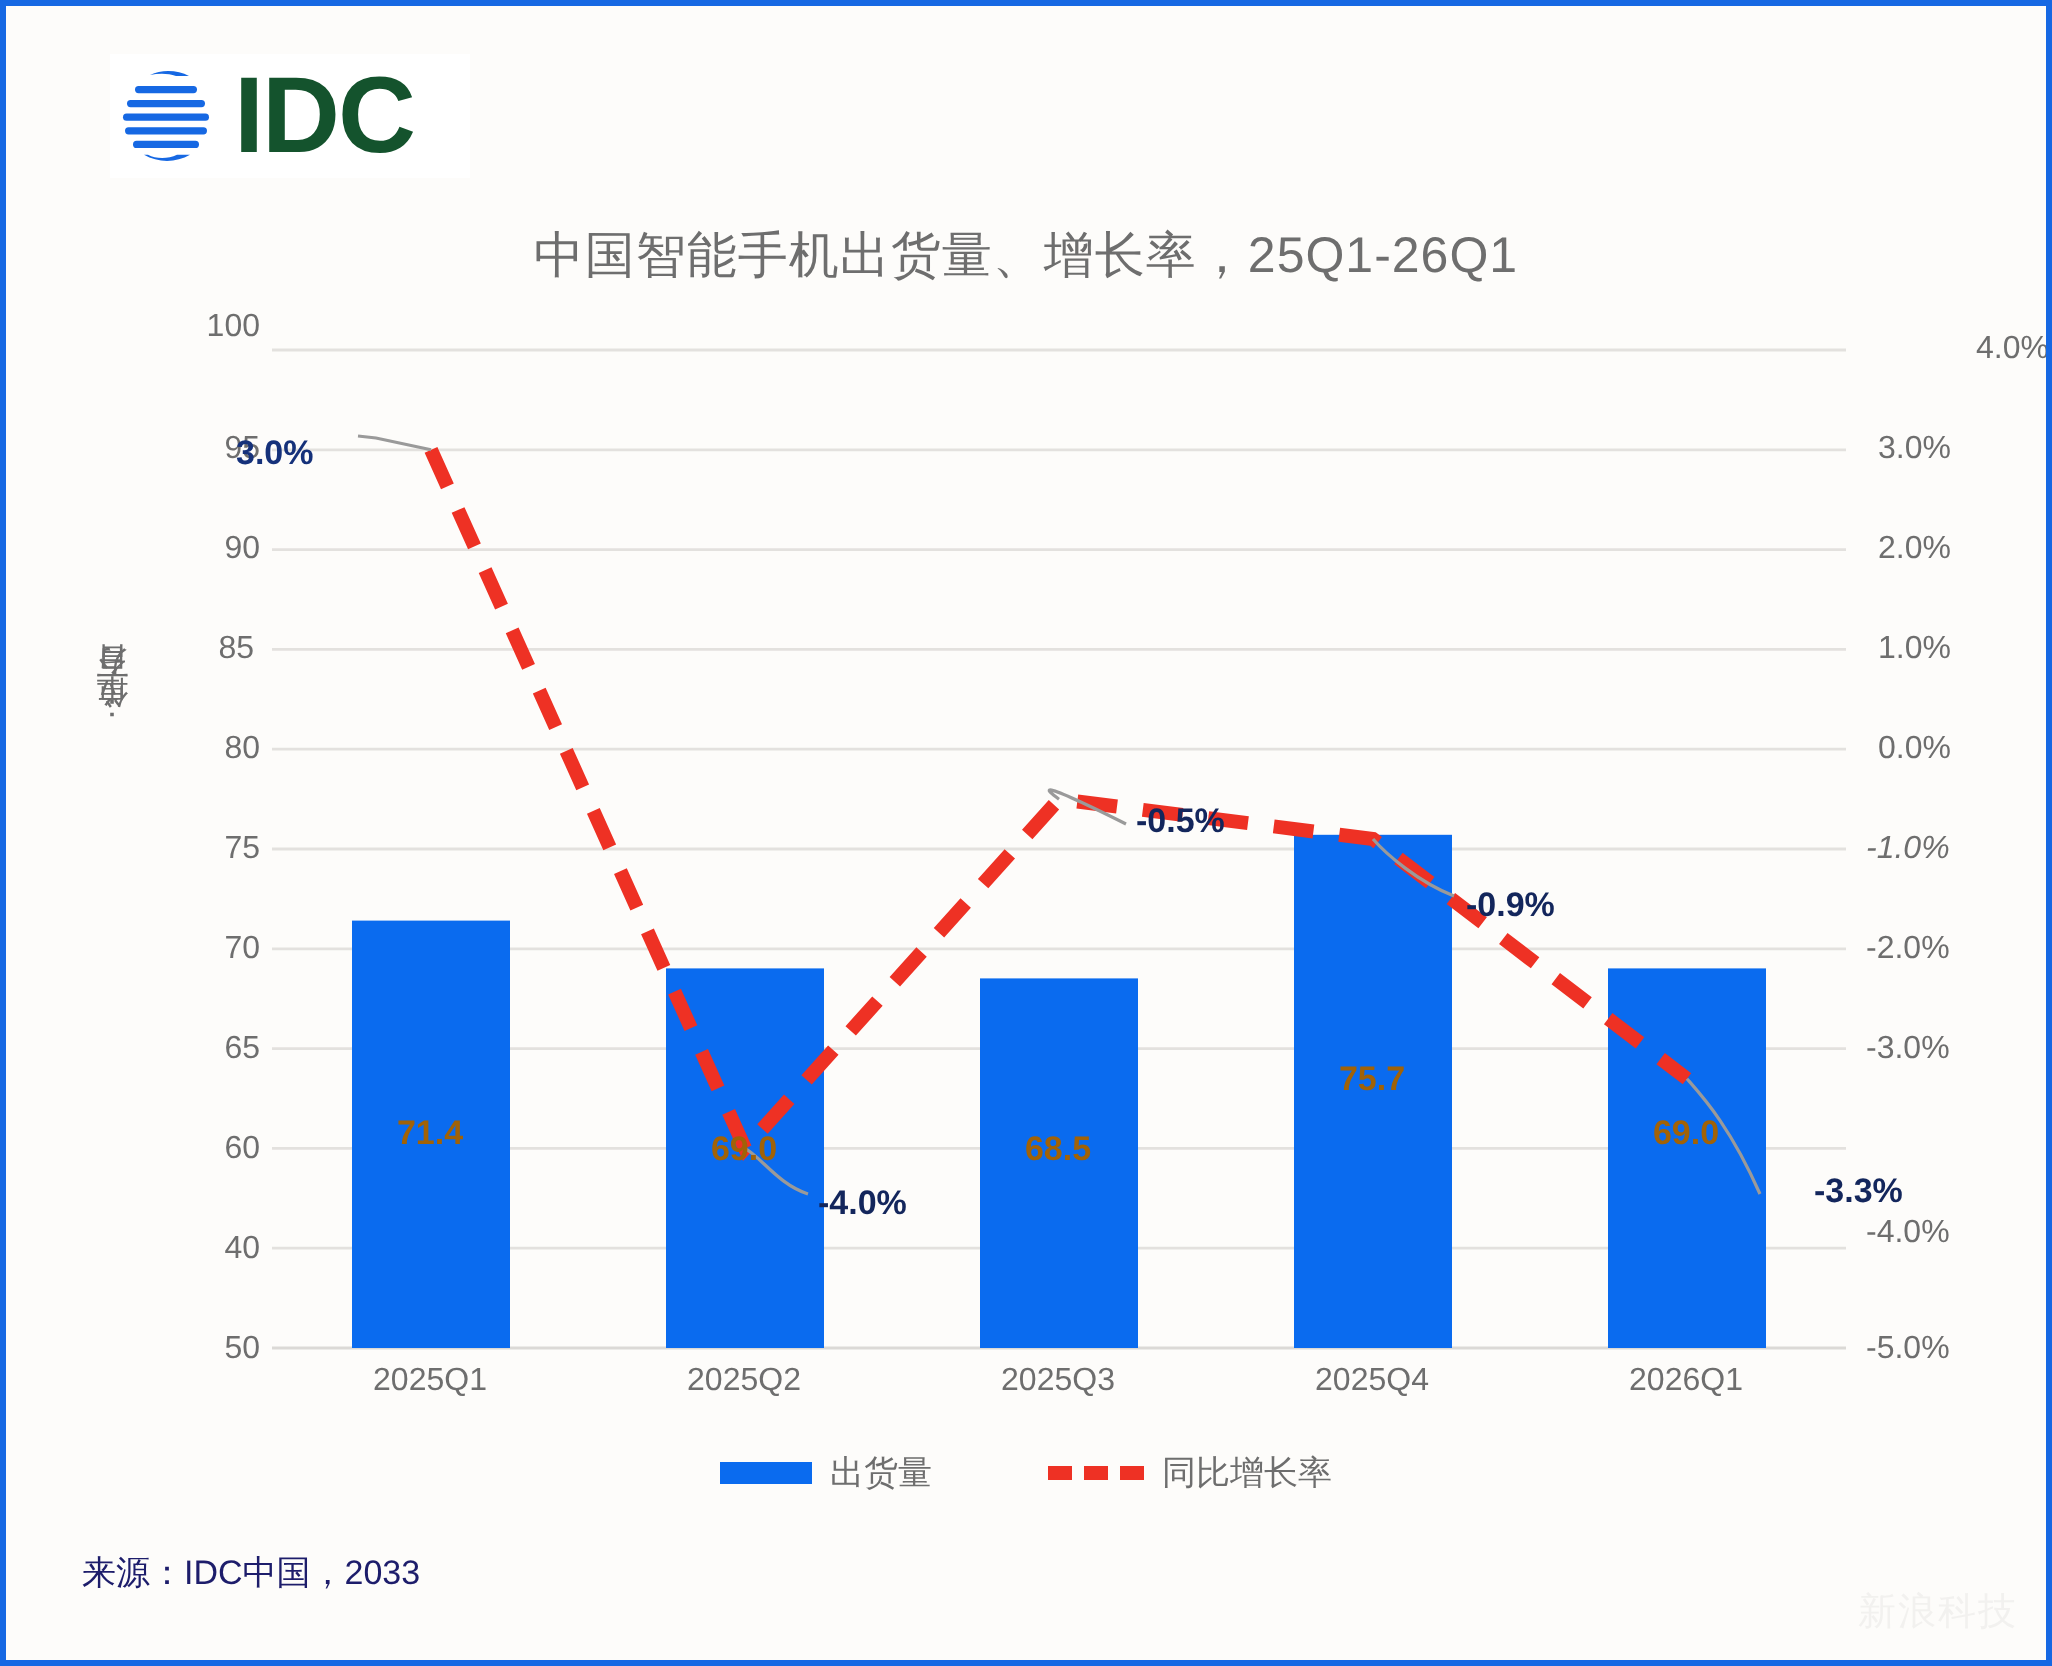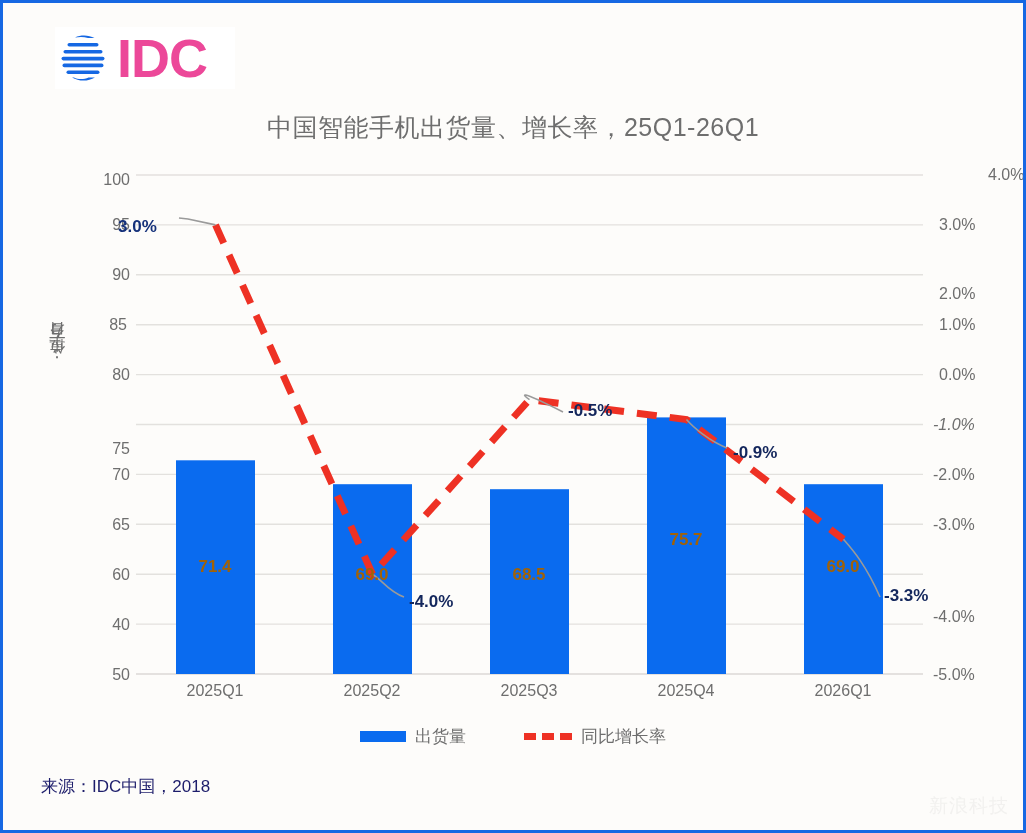--- a/index.html
+++ b/index.html
@@ -30,21 +30,21 @@
     display: flex;
     align-items: center;
     gap: 6px;
     background: #ffffff;
   }
   #logo-mark { width: 56px; height: 56px; flex: none; }
   #logo-word {
     font-family: "Liberation Sans", sans-serif;
     font-size: 54px;
     font-weight: 700;
-    color: #ec4899;
+    color: #14532d;
     letter-spacing: -1px;
     line-height: 1;
   }
 
   
   #chart-title {
     position: absolute;
     left: 0;
     right: 0;
     top: 108px;
@@ -200,35 +200,35 @@
 
       <g stroke="#9a9a9a" stroke-width="1.6" fill="none">
         <path d="M212.5,221.9 L185,216 L176,215"></path>
         <path d="M369.5,571.2 C378,576 386,589 401,594"></path>
         <path d="M526.5,396.6 C520,392 512,385 560,409"></path>
         <path d="M683.5,416.5 C690,424 706,438 724,445"></path>
         <path d="M840.5,536.4 C848,545 862,560 877,594"></path>
       </g>
     </svg>
 
-    <div class="ytick ytick-left" style="left:85px; top:168px;">100</div>
+    <div class="ytick ytick-left" style="left:85px; top:152px;">100</div>
     <div class="ytick ytick-left" style="left:85px; top:213px;">95</div>
     <div class="ytick ytick-left" style="left:85px; top:263px;">90</div>
     <div class="ytick ytick-left" style="left:82px; top:313px;">85</div>
     <div class="ytick ytick-left" style="left:85px; top:363px;">80</div>
-    <div class="ytick ytick-left" style="left:85px; top:413px;margin-top:24px;">75</div>
+    <div class="ytick ytick-left" style="left:85px; top:413px;">75</div>
     <div class="ytick ytick-left" style="left:85px; top:463px;">70</div>
     <div class="ytick ytick-left" style="left:85px; top:513px;">65</div>
     <div class="ytick ytick-left" style="left:85px; top:563px;">60</div>
     <div class="ytick ytick-left" style="left:85px; top:613px;">40</div>
     <div class="ytick ytick-left" style="left:85px; top:663px;">50</div>
 
     <div class="ytick ytick-right" style="left:985px; top:163px;">4.0%</div>
     <div class="ytick ytick-right" style="left:936px; top:213px;">3.0%</div>
-    <div class="ytick ytick-right" style="left:936px; top:263px;margin-top:19px;">2.0%</div>
+    <div class="ytick ytick-right" style="left:936px; top:263px;">2.0%</div>
     <div class="ytick ytick-right" style="left:936px; top:313px;">1.0%</div>
     <div class="ytick ytick-right" style="left:936px; top:363px;">0.0%</div>
     <div class="ytick ytick-right" style="left:930px; top:413px;font-style:italic;">-1.0%</div>
     <div class="ytick ytick-right" style="left:930px; top:463px;">-2.0%</div>
     <div class="ytick ytick-right" style="left:930px; top:513px;">-3.0%</div>
     <div class="ytick ytick-right" style="left:930px; top:605px;">-4.0%</div>
     <div class="ytick ytick-right" style="left:930px; top:663px;">-5.0%</div>
 
     <div class="xtick" style="left:132px;">2025Q1</div>
     <div class="xtick" style="left:289px;">2025Q2</div>
@@ -239,30 +239,30 @@
     <div class="bar-label" style="left:152px; top:554px;">71.4</div>
     <div class="bar-label" style="left:309px; top:562px;">69.0</div>
     <div class="bar-label" style="left:466px; top:562px;">68.5</div>
     <div class="bar-label" style="left:623px; top:527px;">75.7</div>
     <div class="bar-label" style="left:780px; top:554px;">69.0</div>
 
     <div class="pt-label first" style="left:115px; top:214px;">3.0%</div>
     <div class="pt-label" style="left:406px; top:589px;">-4.0%</div>
     <div class="pt-label" style="left:565px; top:398px;">-0.5%</div>
     <div class="pt-label" style="left:730px; top:440px;">-0.9%</div>
-    <div class="pt-label" style="left:881px; top:583px;">-3.3%</div>
+    <div class="pt-label" style="left:881px; top:583px;padding-left:23px;">-3.3%</div>
   </div>
 
   <div id="legend">
     <div class="legend-item">
       <span class="legend-swatch-bar"></span>
       <span class="legend-text">出货量</span>
     </div>
     <div class="legend-item">
       <span class="legend-swatch-line"></span>
       <span class="legend-text">同比增长率</span>
     </div>
   </div>
 
-  <div id="source">来源：IDC中国，2018</div>
+  <div id="source">来源：IDC中国，2033</div>
   <div id="watermark">新浪科技</div>
 
 </div>
 
 </body></html>

